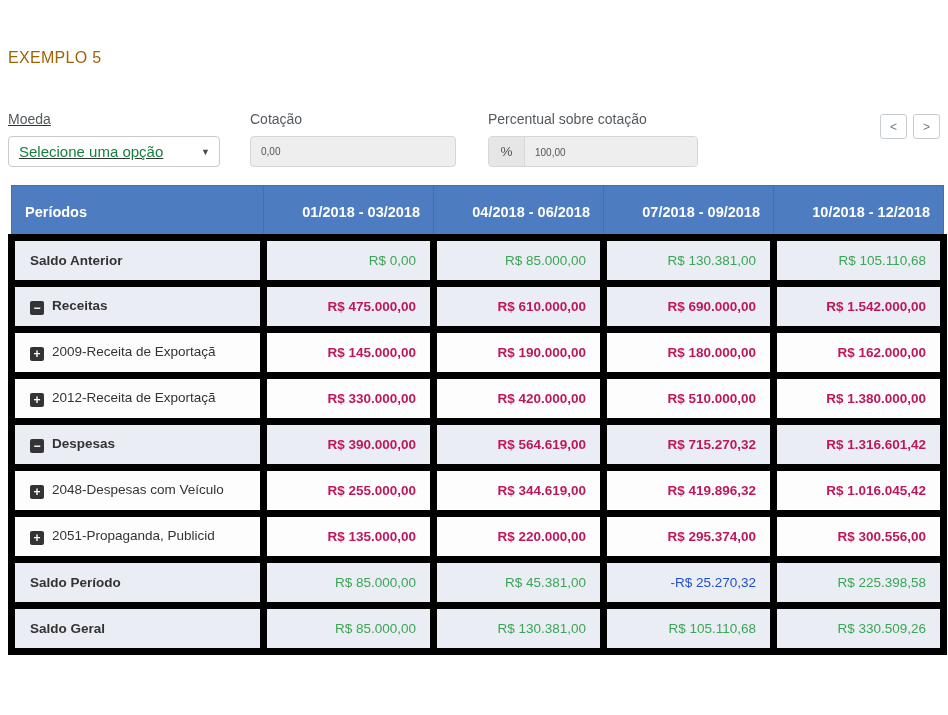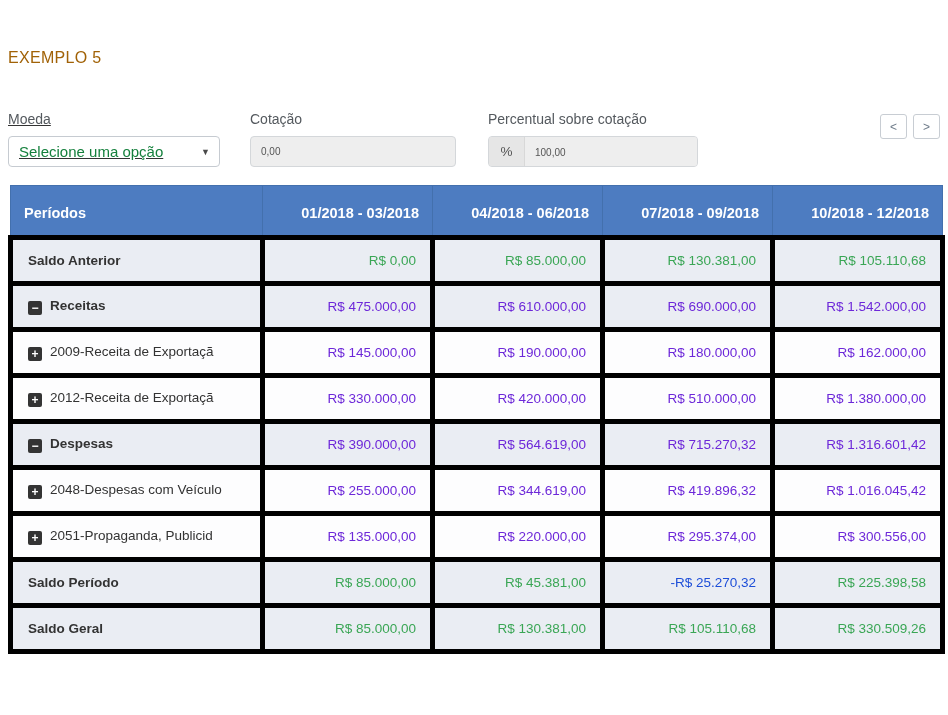--- a/index.html
+++ b/index.html
@@ -124,21 +124,21 @@
     padding: 8px 13px 14px 13px;
     border: 1px solid #4370ad;
     border-bottom: 1px solid #d7dbe3;
     margin-left: 47px;
   }
   th.th-label { text-align: left; padding-left: 14px; }
   th.th-val   { text-align: right; }
 
   table.grid td {
     height: 46px;
-    border: 5px solid #000000;
+    border: 7px solid #000000;
     font-size: 13.5px;
     vertical-align: middle;
   }
   td.cell-label { padding-left: 15px; text-align: left; color: #333; }
   td.cell-val   { padding-right: 14px; text-align: right; color: #333; }
 
   tr.r-bold td { background: #eaedf3; }
   tr.r-bold td.cell-label { font-weight: bold; }
   tr.r-detail td { background: #fdfdfe; }
 
@@ -154,21 +154,21 @@
     font-size: 12px;
     font-weight: bold;
     line-height: 1;
     margin-right: 8px;
     vertical-align: -2px;
     cursor: pointer;
   }
 
   td.cell-val span[data-status="positive"] { color: #3aa655; }
   td.cell-val span[data-status="negative"] { color: #1d4ed8; }
-  td.cell-val span[data-status="neutral"]  { color: #6d28d9; }
+  td.cell-val span[data-status="neutral"]  { color: #be185d; font-weight: bold; }
 </style>
 </head>
 <body>
 
 <div class="page">
 
   <div class="page-title">EXEMPLO 5</div>
 
   <div class="filters">
     <div class="field f-moeda">

